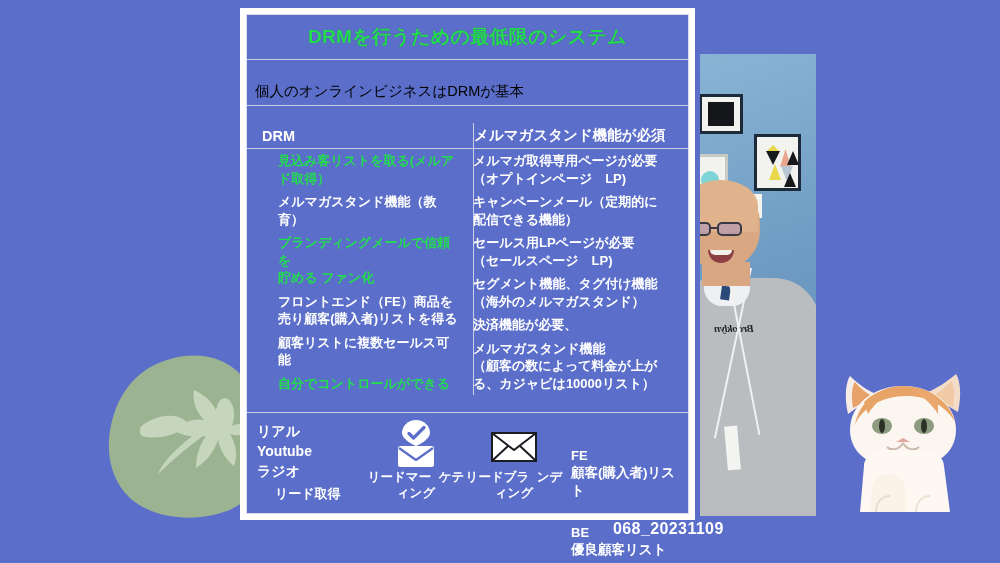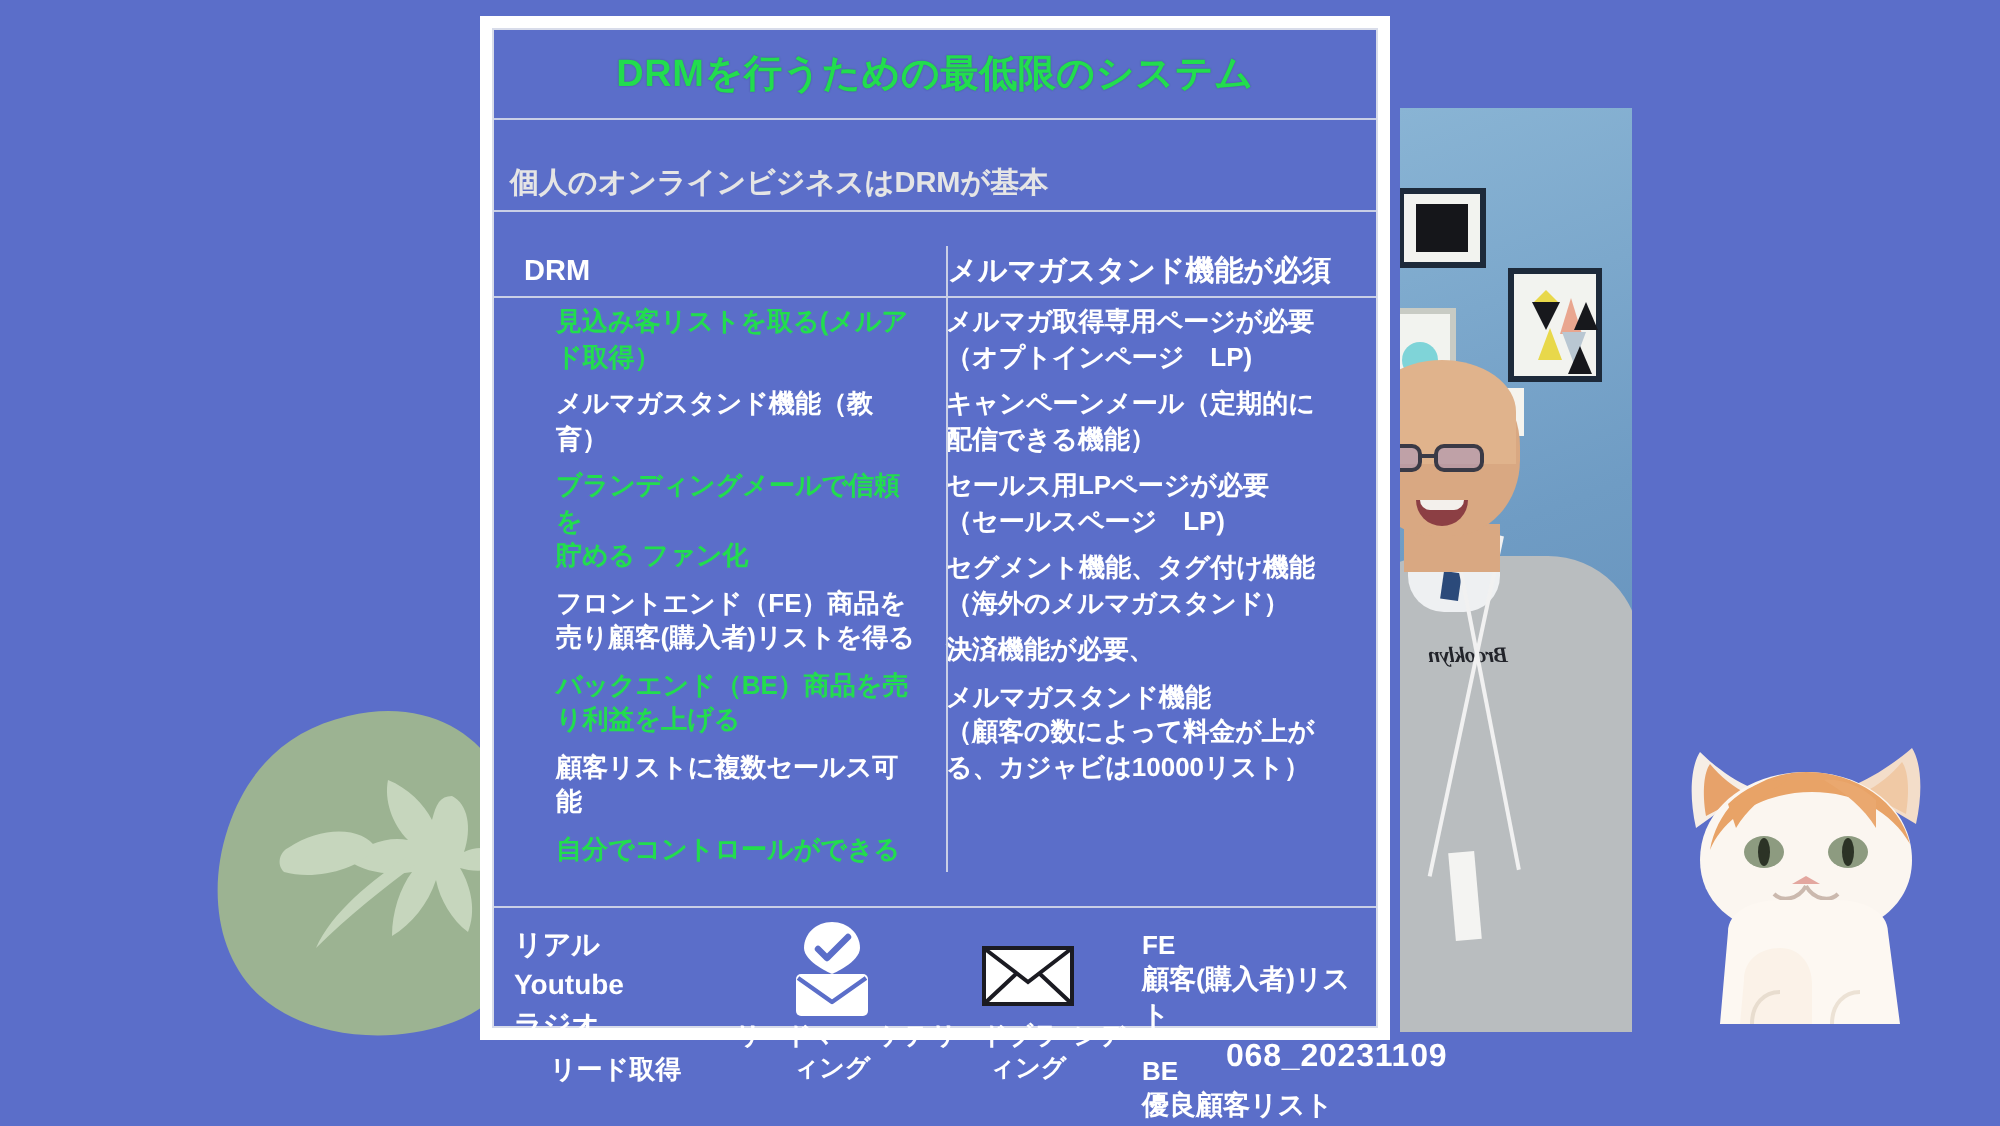--- a/index.html
+++ b/index.html
@@ -34,21 +34,21 @@
     letter-spacing:.3px;
     border-bottom:1px solid #c9cfe6;
     text-shadow:0 0 1px rgba(0,0,0,.25);
   }
 
   
   #slide-subtitle {
     flex:0 0 29px;
     display:flex; align-items:center;
     padding-left:8px;
-    color:#e5e5e5; font-size:14.5px; font-weight:bold;
+    color:#000000; font-size:14.5px; font-weight:normal;
     border-bottom:1px solid #c9cfe6;
   }
 
   
   #matrix { flex:1 1 auto; display:flex; position:relative; }
   #matrix:before {
     content:""; position:absolute; left:226px; top:0; bottom:0;
     width:1px; background:#c9cfe6;
   }
   .mcol { width:226px; display:flex; flex-direction:column; }
@@ -78,21 +78,21 @@
   }
   .flow-col { position:relative; }
   #flow-real { width:120px; padding:8px 0 0 10px; }
   #flow-real .line { font-size:14px; font-weight:bold; line-height:20px; }
   #flow-real .sub { font-size:13px; font-weight:bold; margin-top:4px; padding-left:18px; }
 
   .icon-col { width:98px; display:flex; flex-direction:column; align-items:center; padding-top:6px;font-family:Liberation Mono, monospace; }
   .icon-col .cap { font-size:12.5px; font-weight:bold; line-height:16px; text-align:center; margin-top:3px; }
 
   #flow-fe { flex:1; padding:10px 0 0 8px; }
-  #flow-fe .grp { margin-bottom:10px; }
+  #flow-fe .grp { margin-bottom:10px;margin-top:24px; }
   #flow-fe .k { font-size:13px; font-weight:bold; line-height:17px; }
   #flow-fe .v { font-size:13.5px; font-weight:bold; line-height:18px; }
 
   
   #webcam {
     position:absolute; left:700px; top:54px; width:116px; height:462px;
     overflow:hidden; background:#6a9bc6;
   }
   #wall { position:absolute; inset:0; background:linear-gradient(160deg,#89b4d4 0%,#6f9cc4 45%,#5d87b4 100%); }
   .frame-art { position:absolute; background:#f2f3ef; border:3px solid #1d2a3a; }
@@ -172,22 +172,20 @@
     <div id="matrix">
       <div class="mcol left">
         <div class="mhead">DRM</div>
         <div class="mcell green">見込み客リストを取る(メルア
 ド取得）</div>
         <div class="mcell">メルマガスタンド機能（教育）</div>
         <div class="mcell green">ブランディングメールで信頼を
 貯める ファン化</div>
         <div class="mcell">フロントエンド（FE）商品を
 売り顧客(購入者)リストを得る</div>
-        <div class="mcell green">バックエンド（BE）商品を売
-り利益を上げる</div>
         <div class="mcell">顧客リストに複数セールス可能</div>
         <div class="mcell green">自分でコントロールができる</div>
       </div>
 
       <div class="mcol right">
         <div class="mhead">メルマガスタンド機能が必須</div>
         <div class="mcell">メルマガ取得専用ページが必要
 （オプトインページ　LP)</div>
         <div class="mcell">キャンペーンメール（定期的に
 配信できる機能）</div>

